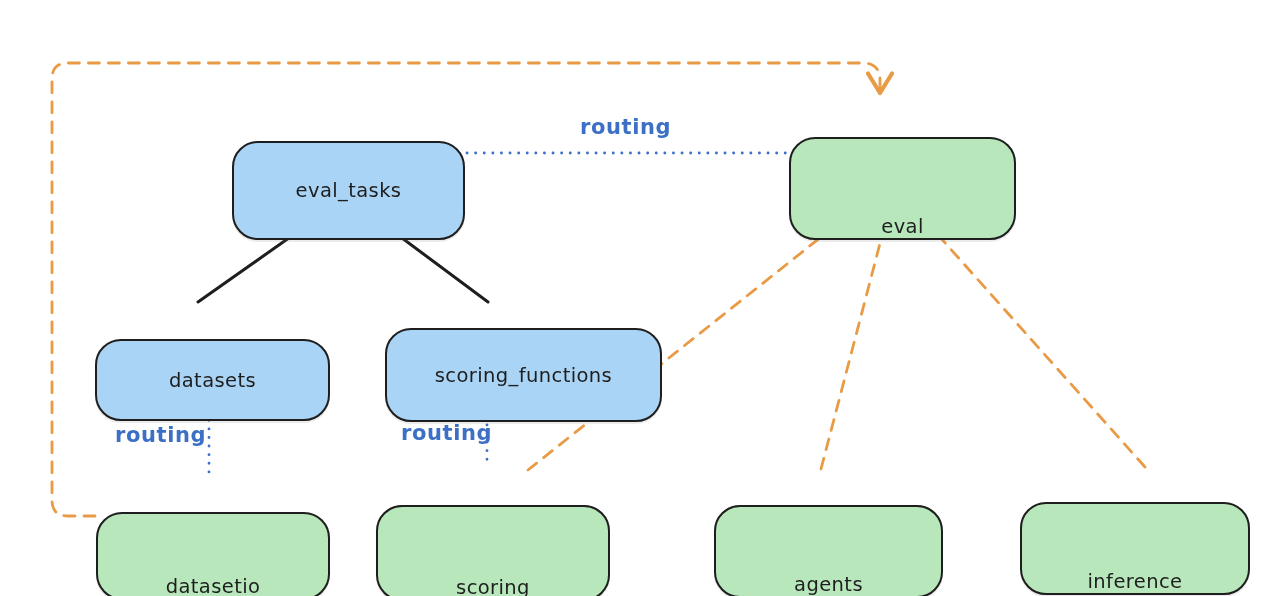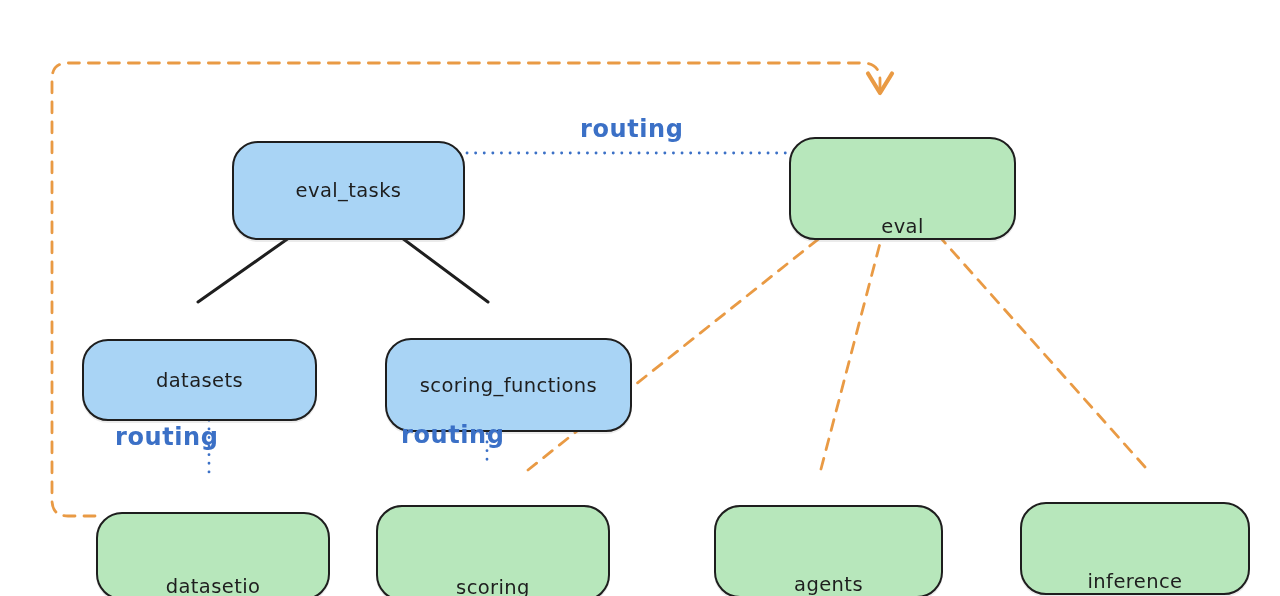--- a/index.html
+++ b/index.html
@@ -23,21 +23,21 @@
     font-size:19.5px;color:#1e1e1e;letter-spacing:0.4px;
     box-sizing:border-box;
     box-shadow:0 2px 0 rgba(120,120,120,0.15);
     margin-top:35px;
   }
   .node.blue{background:var(--blue-node-fill,#a9d4f5);}
   .node.green{background:var(--green-node-fill,#b7e7bb);align-items:flex-end;}
   .edge-label{
     position:absolute;
     color:var(--routing-blue,#3b70c6);
-    font-weight:700;font-size:24px;letter-spacing:0.6px;
+    font-weight:700;font-size:21px;letter-spacing:0.6px;
   }
 </style>
 </head>
 <body>
 
 <div class="stage">
 
   <svg class="wires" width="1280" height="596" viewBox="0 0 1280 596">
     <defs>
       <marker id="arrow-black" markerUnits="userSpaceOnUse" markerWidth="40" markerHeight="40" viewBox="-20 -14 28 28" refX="0" refY="0" orient="auto">
@@ -63,25 +63,25 @@
   </svg>
 
   <div class="node blue" style="left:232px;top:106px;width:233px;height:99px">
     <span>eval_tasks</span>
   </div>
 
   <div class="node green" style="left:789px;top:102px;width:227px;height:103px">
     <span>eval</span>
   </div>
 
-  <div class="node blue" style="left:82px;top:304px;width:235px;height:82px">
+  <div class="node blue" style="left:95px;top:304px;width:235px;height:82px">
     <span>datasets</span>
   </div>
 
-  <div class="node blue" style="left:385px;top:303px;width:247px;height:94px">
+  <div class="node blue" style="left:385px;top:293px;width:277px;height:94px">
     <span>scoring_functions</span>
   </div>
 
   <div class="node green" style="left:96px;top:477px;width:234px;height:88px">
     <span>datasetio</span>
   </div>
 
   <div class="node green" style="left:376px;top:470px;width:234px;height:96px">
     <span>scoring</span>
   </div>

